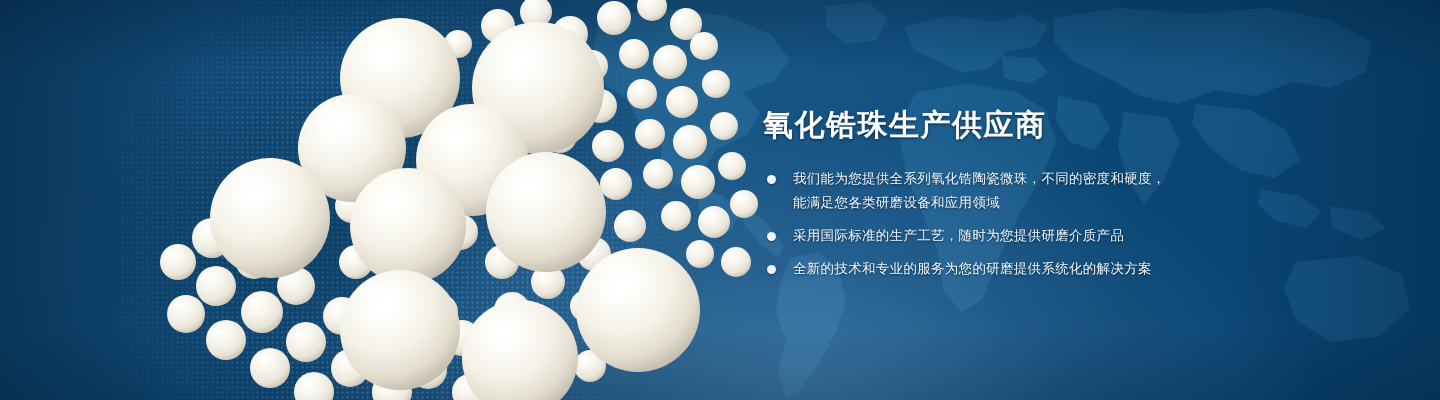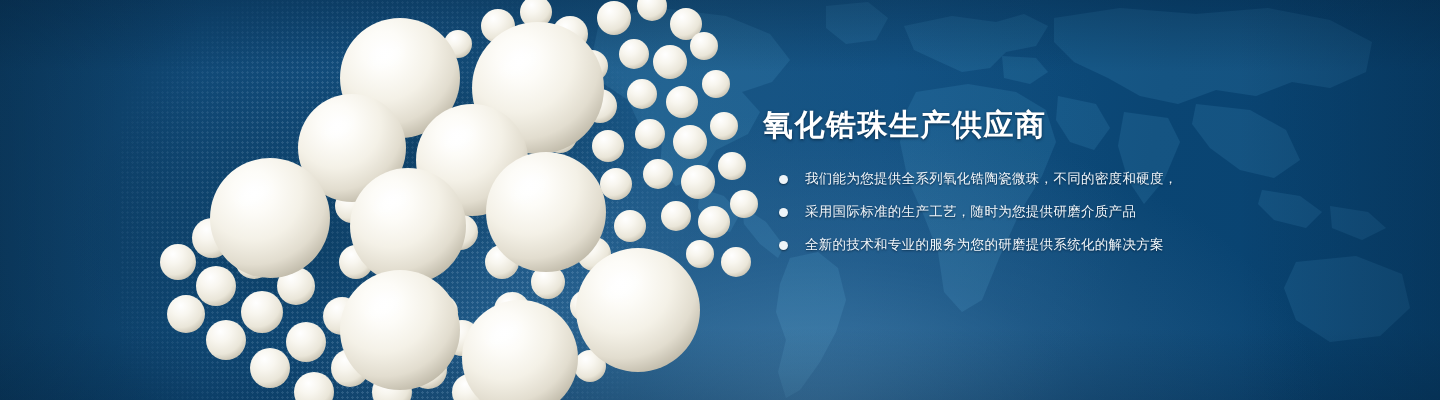--- a/index.html
+++ b/index.html
@@ -63,21 +63,21 @@
   .headline{
     margin:0 0 26px 0;
     font-size:30px;
     font-weight:bold;
     letter-spacing:1.5px;
     color:#ffffff;
     line-height:1.1;
     text-shadow:0 1px 3px rgba(2,26,48,.75);
     white-space:nowrap;
   }
-  .bullets{list-style:none;margin:12px;padding:0;}
+  .bullets{list-style:none;margin:0;padding:0;}
   .bullet{
     position:relative;
     padding-left:30px;
     margin-bottom:9px;
     font-size:13.5px;
     line-height:24px;
     color:#f2f7fb;
     text-shadow:0 1px 2px rgba(2,24,45,.7);
     letter-spacing:.3px;
   }
@@ -281,20 +281,21 @@
 
   <div class="copy">
 
     <h1 class="headline">氧化锆珠生产供应商</h1>
 
     <ul class="bullets">
 
       <li class="bullet">
         <span class="dot"></span>
         <span class="line">我们能为您提供全系列氧化锆陶瓷微珠，不同的密度和硬度，</span>
+        <span class="line">能满足您各类研磨设备和应用领域</span>
       </li>
 
       <li class="bullet">
         <span class="dot"></span>
         <span class="line">采用国际标准的生产工艺，随时为您提供研磨介质产品</span>
       </li>
 
       <li class="bullet">
         <span class="dot"></span>
         <span class="line">全新的技术和专业的服务为您的研磨提供系统化的解决方案</span>

